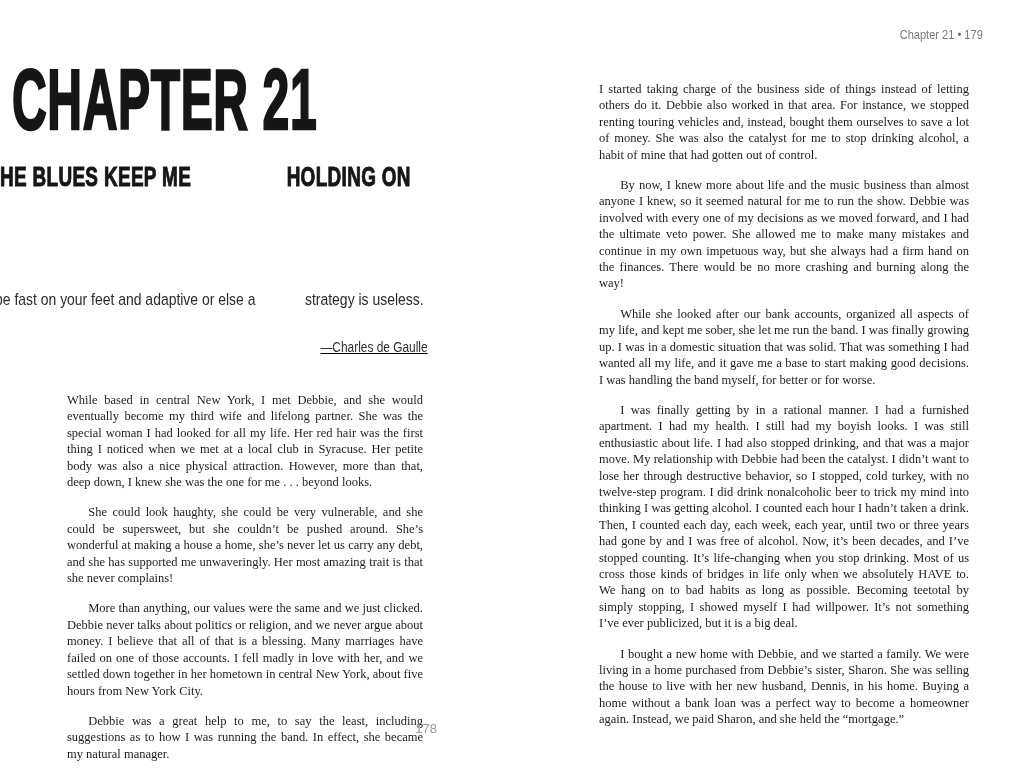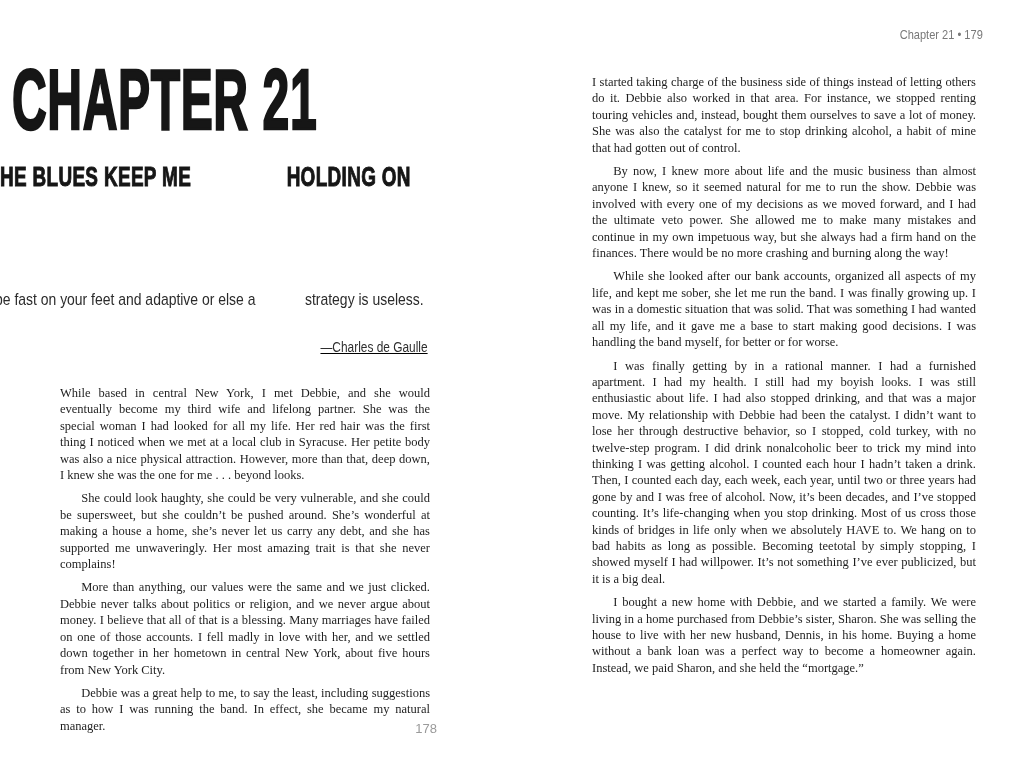--- a/index.html
+++ b/index.html
@@ -96,21 +96,21 @@
     left: 0;
     width: 100%;
     font-size: 12.5px;
     line-height: 16.4px;
     color: #1d1d1d;
     text-align: justify;
   }
   .body-left  { top: 378px; }
   .body-right { top: 67px; }
   .body-text p {
-    margin: 7px;
+    margin: 14px;
     text-indent: 1.7em;
   }
   .body-text p:first-child { text-indent: 0; }
 
   
   .running-header {
     position: absolute;
     top: 27px;
     right: 0;
     font-family: "Liberation Sans", "DejaVu Sans", sans-serif;

